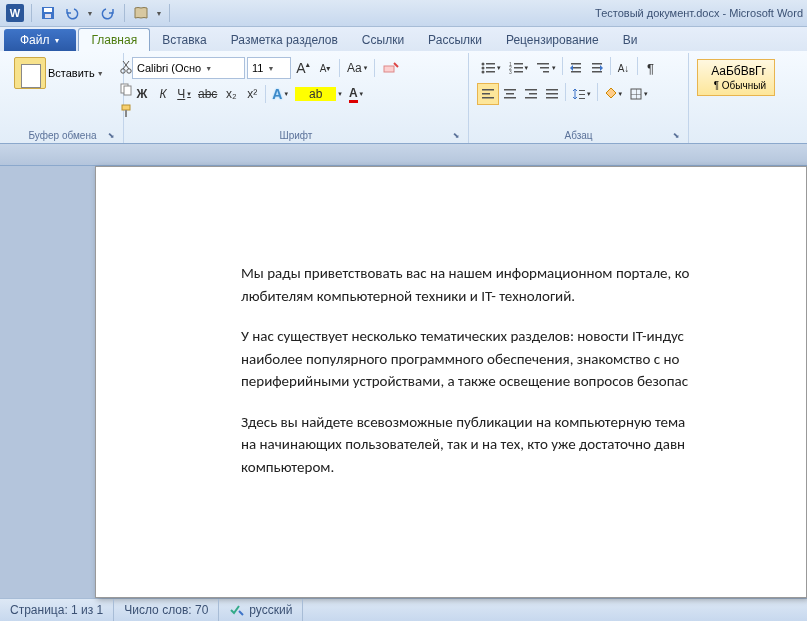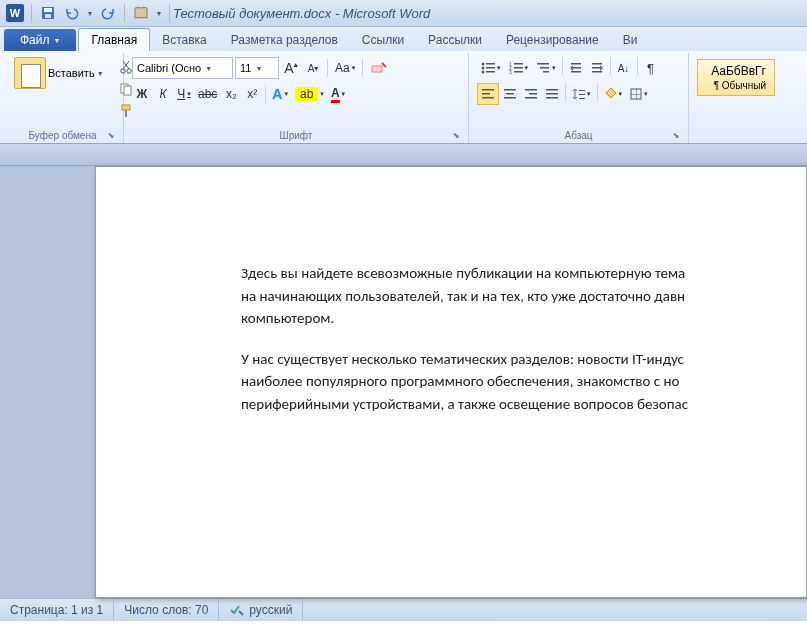--- a/index.html
+++ b/index.html
@@ -34,24 +34,23 @@
   width: 18px; height: 18px;
   background: #2b579a;
   border-radius: 2px;
   color: #fff;
   font-weight: bold;
   font-size: 11px;
   display: flex; align-items: center; justify-content: center;
 }
 .title-text {
   flex: 1;
-  text-align: left;
-  font-size: 13px;
+  text-align: right;
+  font-size: 11px;
   color: #3b5174;
-  font-style: italic;
 }
 .tabs-bar {
   height: 24px;
   background: linear-gradient(#e6eefa, #dce7f5);
   display: flex;
   align-items: flex-end;
   padding-left: 4px;
 }
 .file-tab {
   background: linear-gradient(#3e74c8, #2b5aa8);
@@ -66,21 +65,21 @@
   padding: 4px 12px;
   font-size: 12px;
   color: #3b5174;
   cursor: pointer;
 }
 .tab.active {
   background: #f5faff;
   border: 1px solid #8ba8cc;
   border-bottom: none;
   border-radius: 3px 3px 0 0;
-  color: #000000;
+  color: #4d7c0f;
 }
 .ribbon {
   height: 93px;
   background: linear-gradient(#f5faff, #e2edf8);
   border-bottom: 1px solid #8ba8cc;
   display: flex;
   padding: 2px 2px 0 2px;
 }
 .ribbon-group {
   border-right: 1px solid #c2d4ea;
@@ -321,21 +320,21 @@
     </div>
     <div class="group-label">
       <span>Буфер обмена</span>
       <span class="group-launcher">⬊</span>
     </div>
   </div>
 
   <div class="ribbon-group" style="width:345px">
     <div class="group-content" style="flex-direction:column;padding:2px 4px;">
       <div class="font-row">
-        <div class="combo" style="width:101px">
+        <div class="combo" style="width:113px">
           <span>Calibri (Осно</span>
             <span class="arrow">▼</span>
         </div>
         <div class="combo" style="width:44px">
           <span>11</span>
             <span class="arrow">▼</span>
         </div>
         <div class="rb" style="font-size:14px;">A<span style="font-size:8px;position:relative;top:-4px">▴</span></div>
         <div class="rb" style="font-size:10px;">A<span style="font-size:8px;">▾</span></div>
         <div class="rb-sep"></div>
@@ -360,21 +359,21 @@
           </div>
         <div class="rb" style="text-decoration:line-through">abc</div>
         <div class="rb">x₂</div>
         <div class="rb">x²</div>
         <div class="rb-sep"></div>
         <div class="rb">
           <span style="color:#3e8ac8;text-shadow:0 0 2px #8cf;font-weight:bold;font-size:14px">A</span>
             <span style="font-size:7px;margin-left:2px">▾</span>
         </div>
         <div class="rb">
-          <span style="background:#ffff00;padding:0 5px">ab</span>
+          <span style="background:#ffff00;padding:0 14px">ab</span>
             <span style="font-size:7px;margin-left:2px">▾</span>
         </div>
         <div class="rb">
           <span style="border-bottom:3px solid #d00;font-weight:bold">A</span>
             <span style="font-size:7px;margin-left:2px">▾</span>
         </div>
       </div>
     </div>
     <div class="group-label">
       <span>Шрифт</span>
@@ -511,28 +510,32 @@
     <div class="group-label"></div>
   </div>
 </div>
 
 <div class="ruler-gap"></div>
 
 <div class="doc-area">
   <div class="left-margin"></div>
   <div class="page">
     <p>
-      <span>Здесь вы найдете всевозможные публикации на компьютерную тема</span><br>
-      <span>на начинающих пользователей, так и на тех, кто уже достаточно давн</span><br>
-      <span>компьютером.</span>
+      <span>Мы рады приветствовать вас на нашем информационном портале, ко</span><br>
+      <span>любителям компьютерной техники и IT- технологий.</span>
     </p>
     <p>
       <span>У нас существует несколько тематических разделов: новости IT-индус</span><br>
       <span>наиболее популярного программного обеспечения, знакомство с но</span><br>
       <span>периферийными устройствами, а также освещение вопросов безопас</span>
+    </p>
+    <p>
+      <span>Здесь вы найдете всевозможные публикации на компьютерную тема</span><br>
+      <span>на начинающих пользователей, так и на тех, кто уже достаточно давн</span><br>
+      <span>компьютером.</span>
     </p>
   </div>
 </div>
 
 <div class="statusbar">
   <div class="status-cell">Страница: 1 из 1</div>
   <div class="status-cell">Число слов: 70</div>
   <div class="status-cell">
     <svg width="16" height="14" viewBox="0 0 16 14">
         <path d="M2 7 L5 10 L10 3" stroke="#3a8" stroke-width="2" fill="none"></path>

